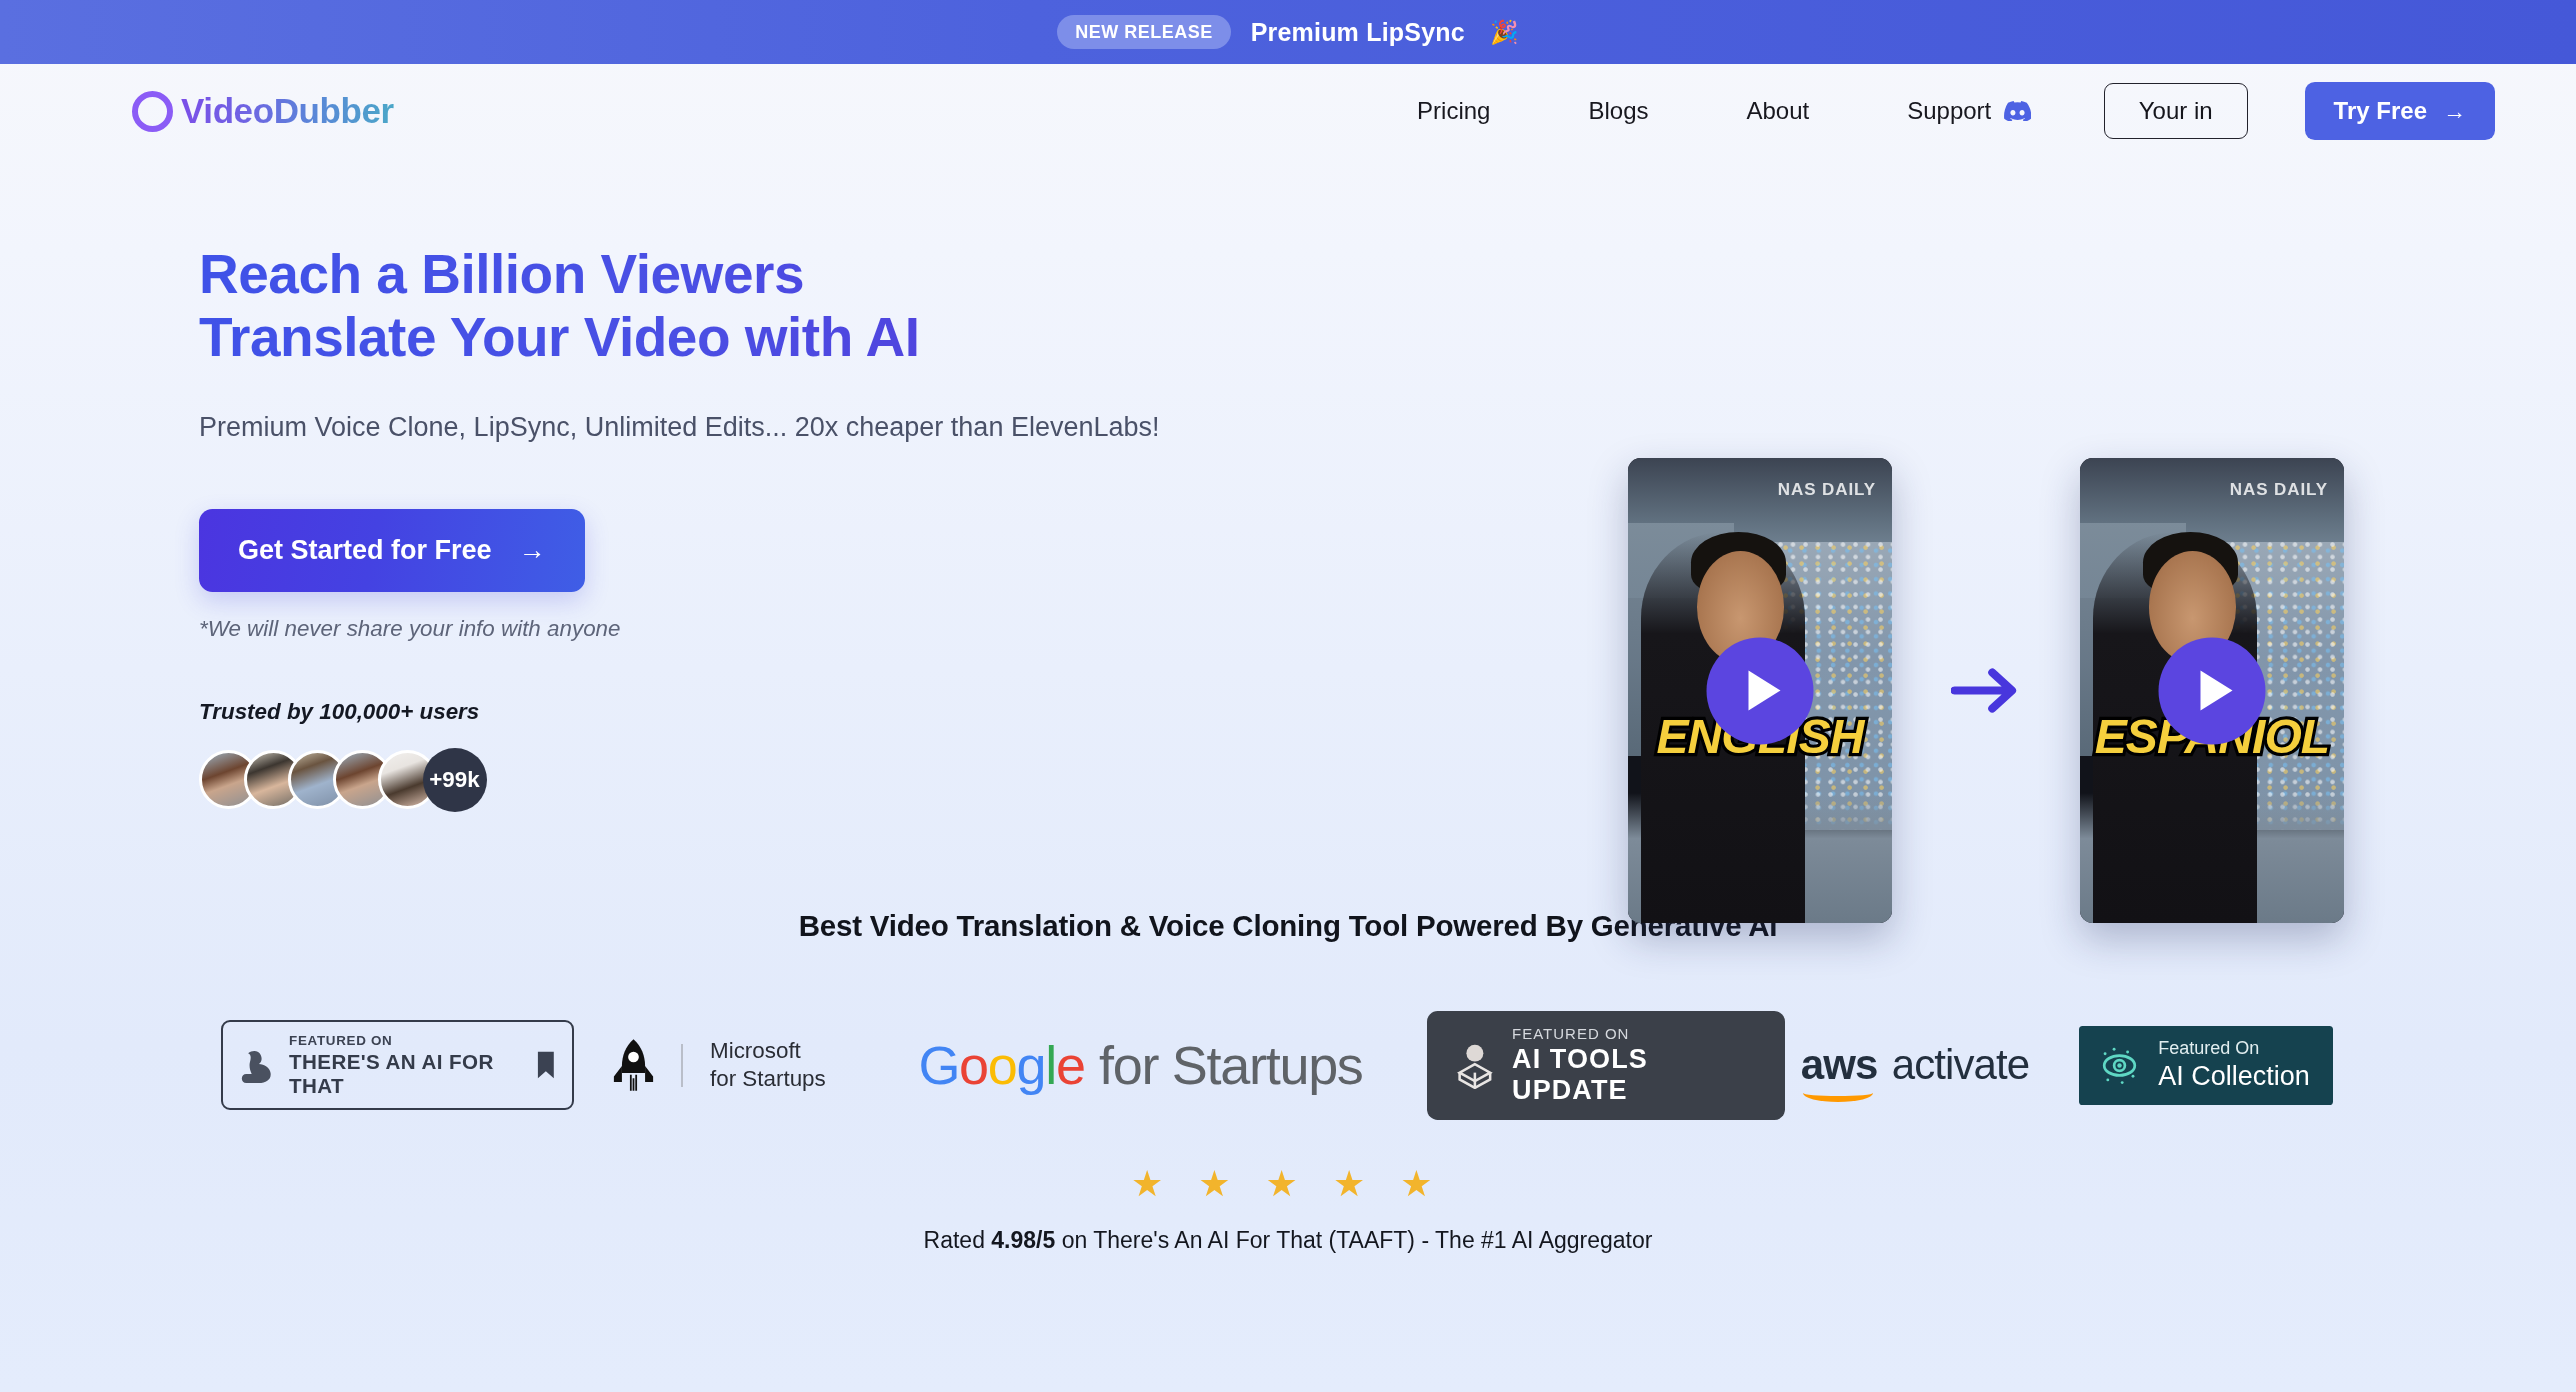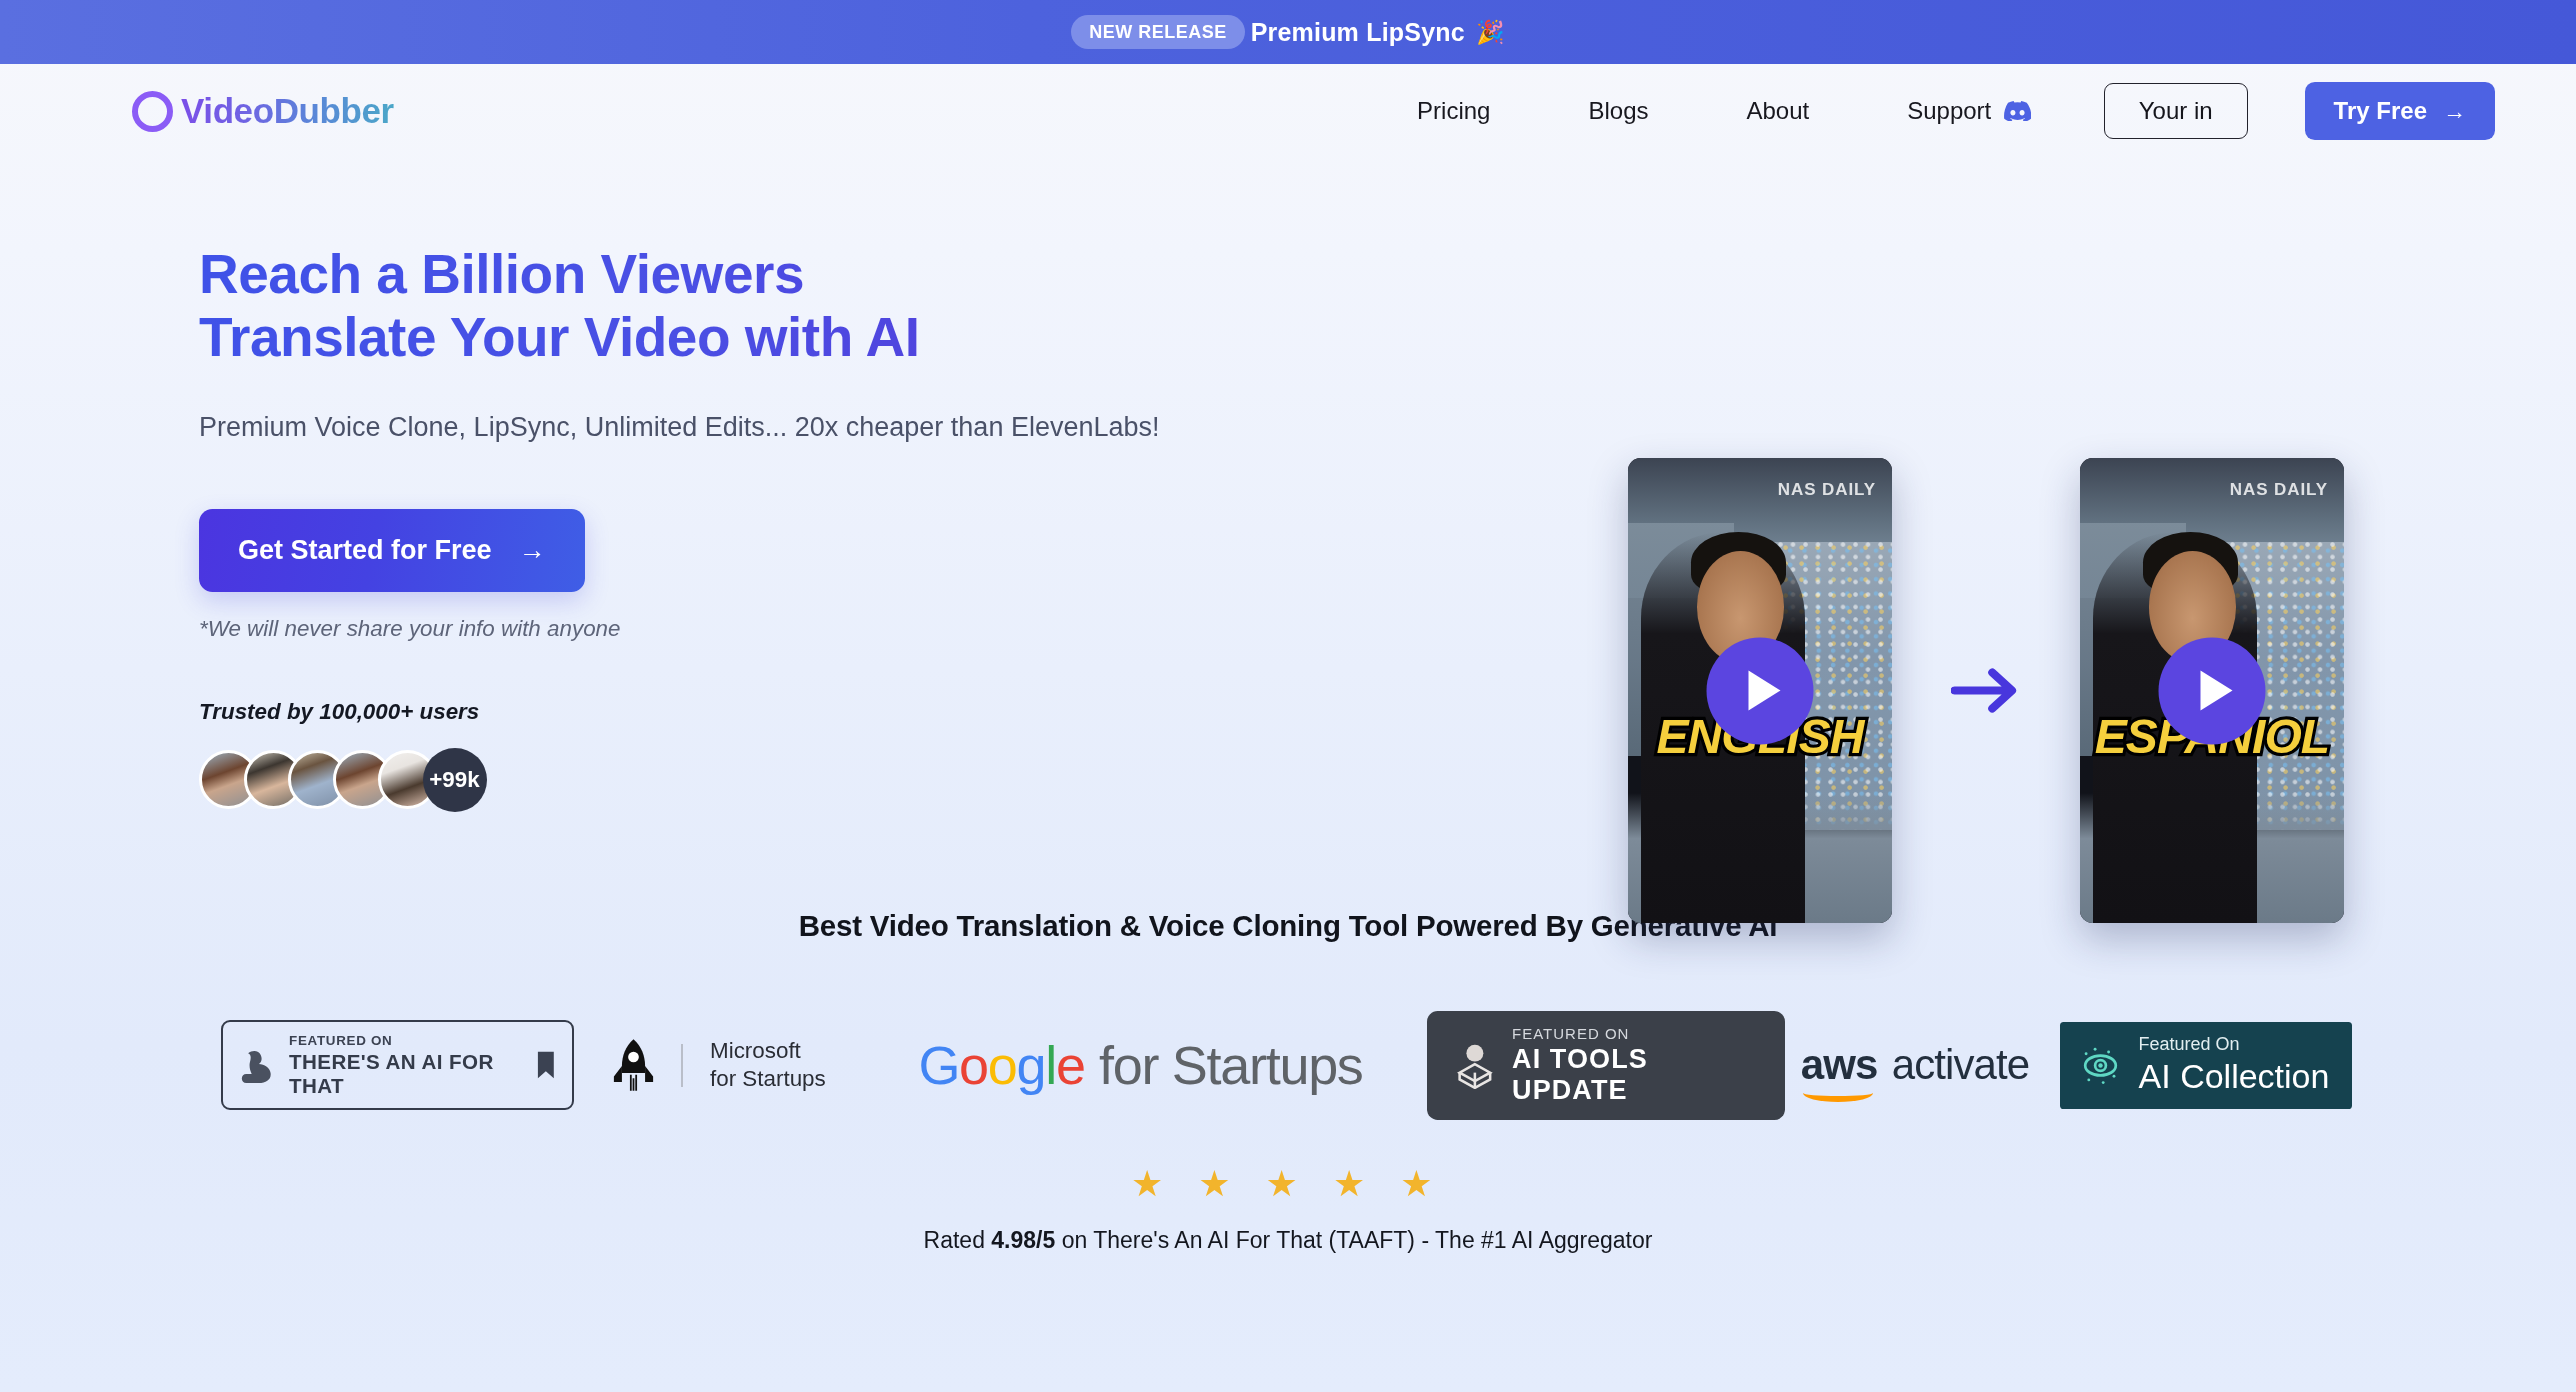--- a/index.html
+++ b/index.html
@@ -7,21 +7,21 @@
   body {
     font-family:"Liberation Sans", sans-serif;
     background:linear-gradient(180deg,#f7f8fc 0%, #f2f5fd 18%, #e9effc 48%, #e2eafb 75%, #e4ecfc 100%);
     -webkit-font-smoothing:antialiased;
   }
 
   
   .announce{
     height:64px;
     background:linear-gradient(90deg,#5a6fe0 0%, #4d62dd 40%, #4558d8 100%);
-    display:flex; align-items:center; justify-content:center; gap:6px;
+    display:flex; align-items:center; justify-content:center; gap:20px;
   }
   .announce-badge{
     background:#7d8ee9; color:#fff; font-size:18px; font-weight:bold;
     letter-spacing:0.5px; padding:8px 18px; border-radius:19.7px; line-height:1;
   }
   .announce-text{ color:#fff; font-size:25px; font-weight:bold; letter-spacing:0.2px; }
   .announce-emoji{ font-size:23px; margin-left:5.4px; }
 
   
   header{
@@ -219,21 +219,21 @@
     border-bottom:6.3px solid #ff9900; border-radius:0 0 60% 60%;
   }
   .aws-act{ margin-left:14.3px; font-weight:400; letter-spacing:-0.9px; }
 
   .aicoll{
     display:flex; align-items:center; gap:16px;
     background:#15424f; border-radius:3.6px; padding:12.5px 23px 12.5px 18px;
   }
   .aicoll-txt{ text-align:left; }
   .aic-sm{ font-size:18px; color:#e2eef0; }
-  .aic-lg{ font-size:34px; color:#fff; margin-top:1.8px; }
+  .aic-lg{ font-size:27px; color:#fff; margin-top:1.8px; }
 
   
   .stars{ margin-top:43px; font-size:36px; color:#f2b42c; letter-spacing:12.5px; }
   .rating-line{ margin-top:22px; font-size:23px; color:#14171f; }
   .rating-line b{ font-weight:bold; }
 </style>
 </head>
 <body>
 
 <div class="announce">

